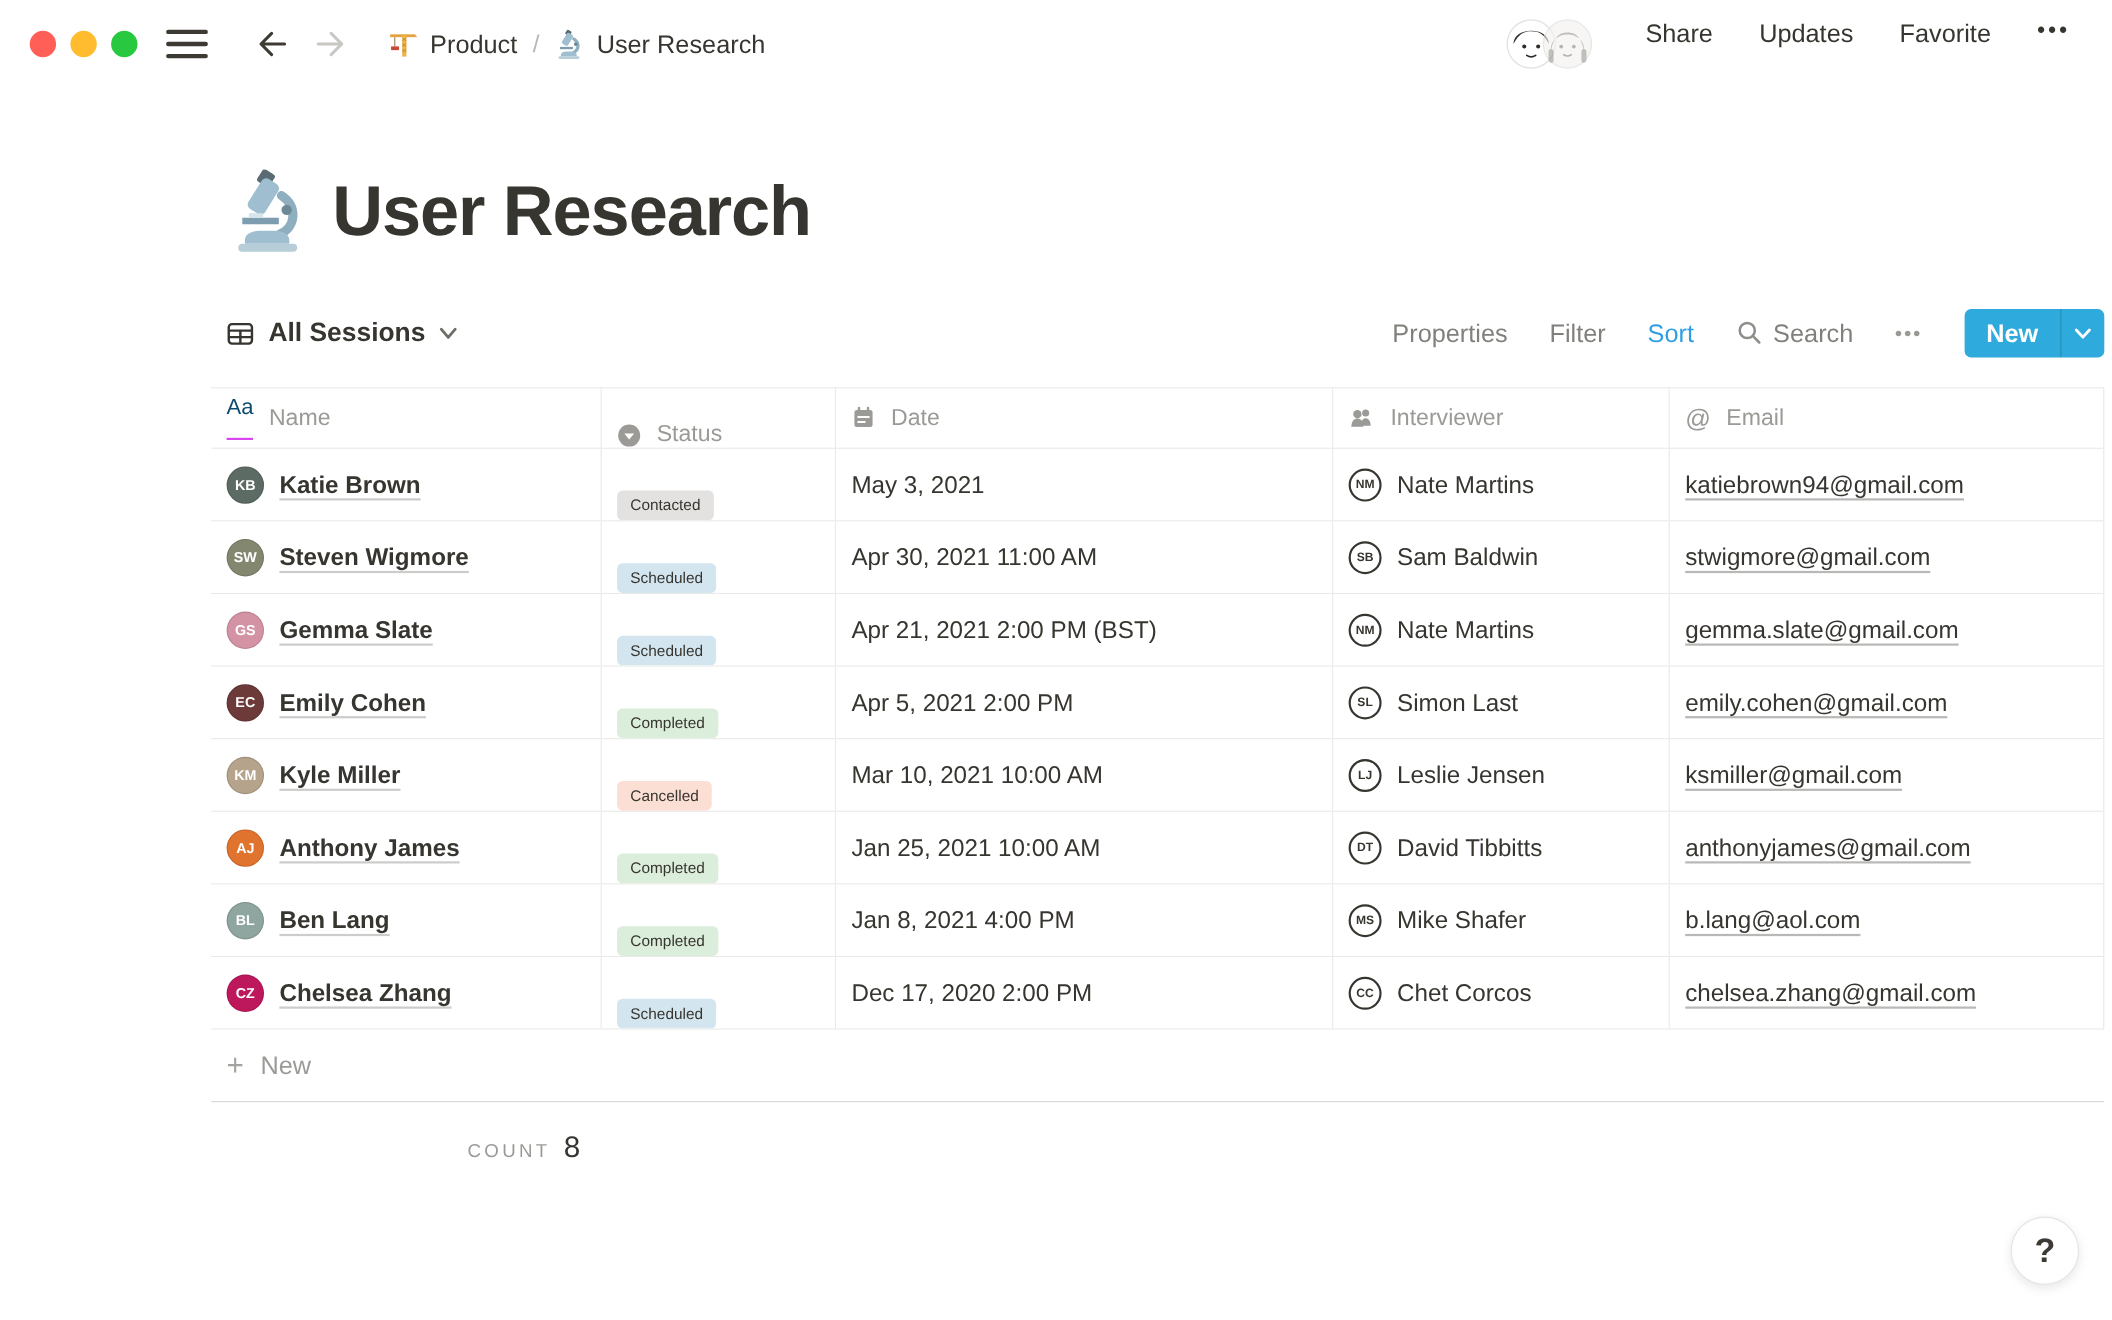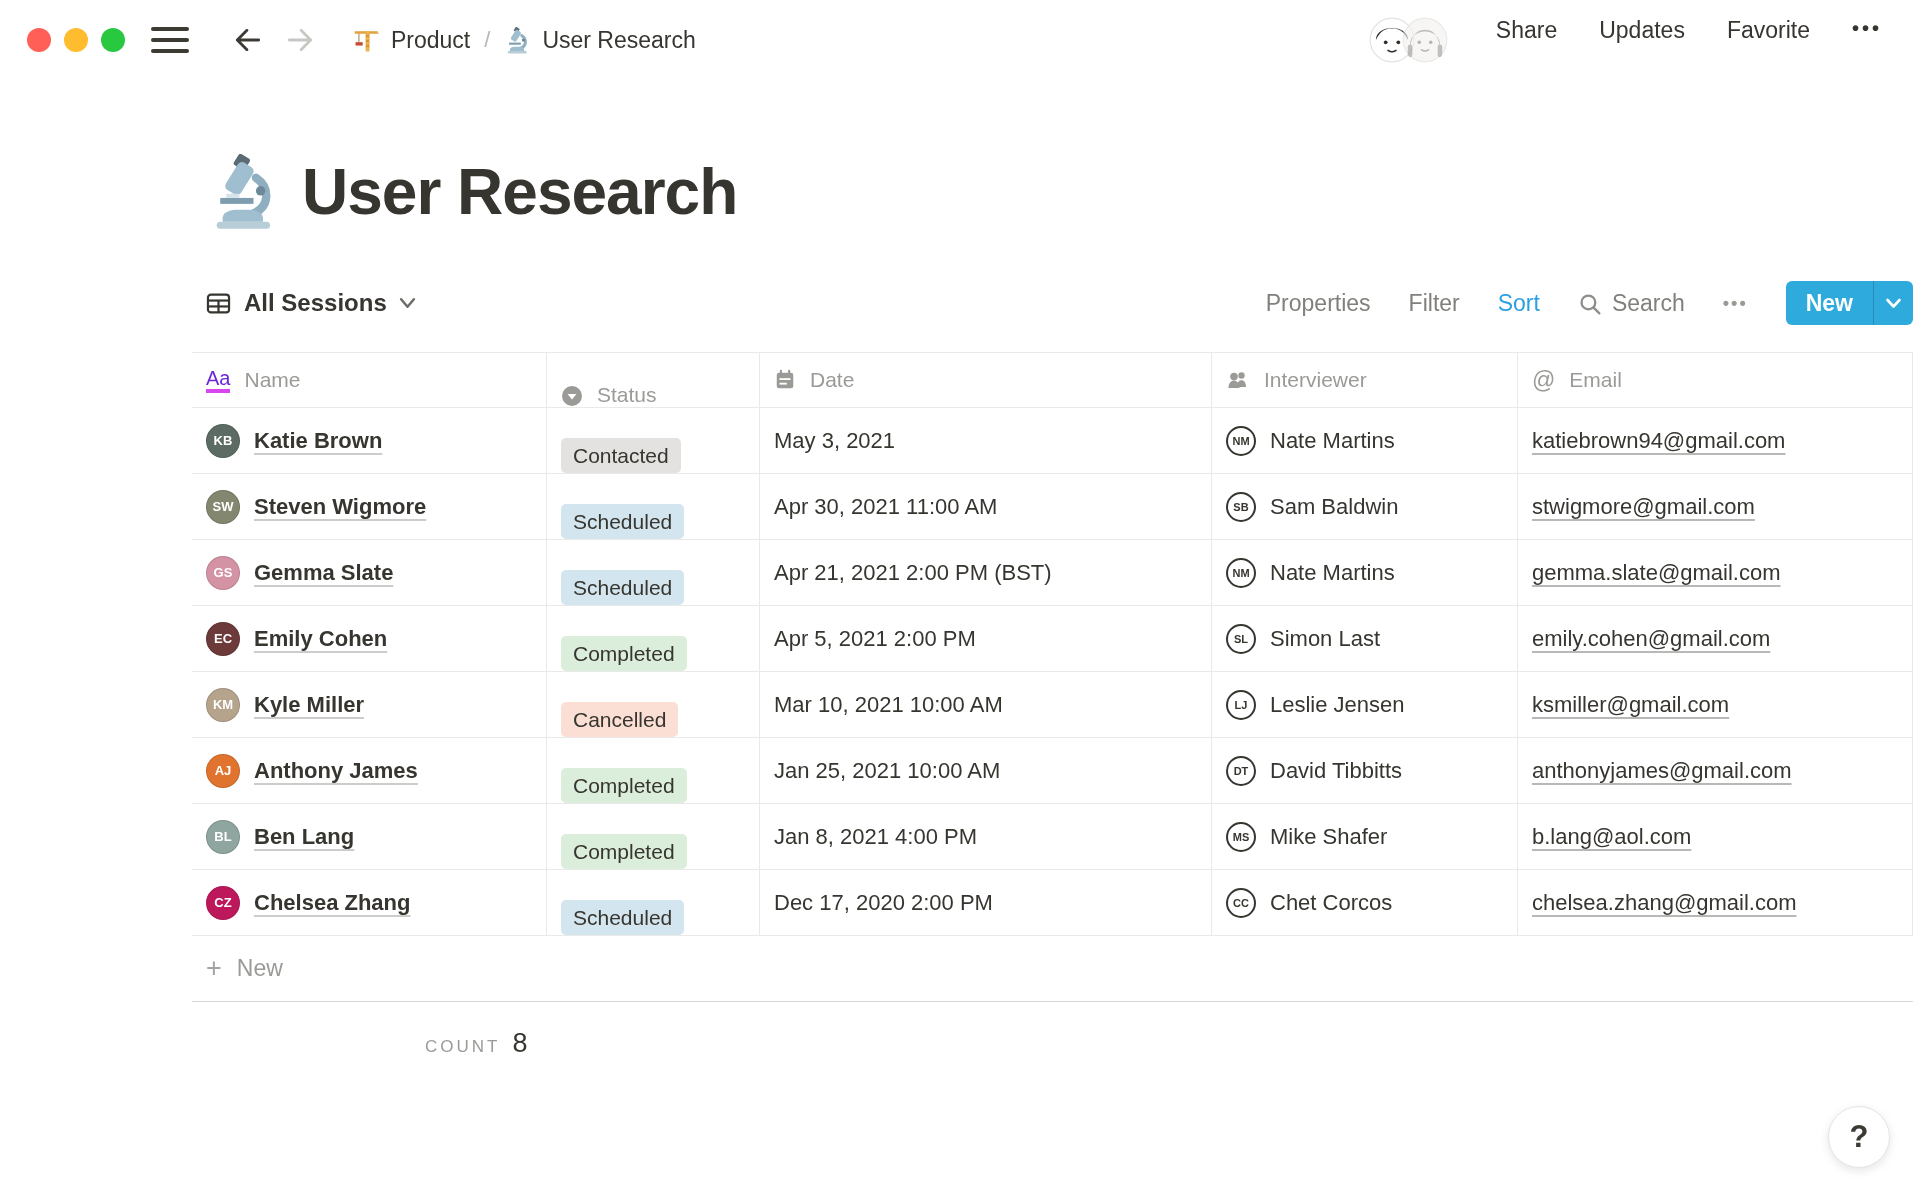--- a/index.html
+++ b/index.html
@@ -34,40 +34,40 @@
   .page-title-icon { width:76px; height:76px; }
   .page-title { font-size:64px; font-weight:700; letter-spacing:-1px; }
 
   
   .view-toolbar { display:flex; align-items:center; margin-top:40px; padding:0 0 0 13px; height:50px; width:1721px; }
   .view-switcher { display:flex; align-items:center; gap:12px; cursor:pointer; }
   .view-name { font-size:24px; font-weight:700; }
   .vt-right { margin-left:auto; display:flex; align-items:center; gap:38px; font-size:23px; color:#82807c; }
   .vt-btn { cursor:pointer; }
   .vt-sort { color:#2e9fe3; }
-  .vt-search { display:flex; align-items:flex-end; gap:9px; cursor:pointer; }
+  .vt-search { display:flex; align-items:flex-start; gap:9px; cursor:pointer; }
   .vt-dots { color:#9b9994; letter-spacing:2px; font-size:18px; font-weight:700; cursor:pointer; }
   .new-btn { display:flex; align-items:stretch; background:#2eaadc; border-radius:6px; overflow:hidden; height:44px; color:#fff; cursor:pointer; }
   .new-btn-main { display:flex; align-items:center; padding:0 20px; font-size:23px; font-weight:700; }
   .new-btn-caret { display:flex; align-items:center; padding:0 11px; border-left:1px solid rgba(0,0,0,.18); }
 
   
   .table { margin-top:24px; width:1721px; font-size:22px; }
   .tr { display:flex; align-items:stretch; border-bottom:1px solid #e9e9e7; height:66px; }
   .th-row { height:56px; border-top:1px solid #e9e9e7; color:#9b9a97; font-size:21px; }
   .td { display:flex; align-items:center; gap:14px; padding:0 14px; border-right:1px solid #e9e9e7; overflow:hidden; white-space:nowrap; }
   .td-name{ width:355px; } .td-status{ width:213px;align-items:flex-end; } .td-date{ width:452px; } .td-interviewer{ width:306px; } .td-email{ width:395px; }
   .col-icon { display:flex; align-items:center; }
-  .aa-glyph { font-size:20px; color:#6d28d9; border-bottom:4px solid #d946ef; line-height:1.05; padding-bottom:0; }
+  .aa-glyph { font-size:20px; color:#0c4a6e; border-bottom:2px solid #d946ef; line-height:1.05; padding-bottom:17px; }
   .at-glyph { font-size:23px; color:#9b9a97; }
   .avatar { flex:0 0 auto; border-radius:50%; display:flex; align-items:center; justify-content:center; }
   .avatar.photo { width:34px; height:34px; color:#fff; font-size:13px; font-weight:700; box-shadow:inset 0 0 0 1px rgba(0,0,0,.12); }
   .avatar.sketch { width:30px; height:30px; background:#ffffff; border:2px solid #37352f; color:#37352f; font-size:11px; font-weight:700; }
   .name-text { font-weight:700; text-decoration:underline; text-decoration-color:rgba(55,53,47,.25); text-underline-offset:5px; cursor:pointer; }
-  .pill { padding:5px 12px; border-radius:5px; font-size:21px; line-height:1.2; }
+  .pill { padding:5px 12px; border-radius:5px; font-size:14px; line-height:1.2; }
   .pill-gray{ background:#e3e2e0; } .pill-blue{ background:#d3e5ef; } .pill-green{ background:#dbeddb; } .pill-red{ background:#fbded4; }
   .email { text-decoration:underline; text-decoration-color:rgba(55,53,47,.35); text-underline-offset:5px; cursor:pointer; }
 
   .new-row { display:flex; align-items:center; gap:15px; height:66px; padding-left:14px; color:#9b9a97; font-size:23px; border-bottom:1px solid #d9d7d3; width:1721px; cursor:pointer; }
   .plus-glyph { font-size:27px; font-weight:400; color:#a5a39f; line-height:1; }
 
   .count-row { display:flex; align-items:baseline; gap:12px; margin-top:26px; padding-left:233px; }
   .count-label { font-size:17px; letter-spacing:3px; color:#9b9a97; }
   .count-value { font-size:27px; color:#37352f; }
 

